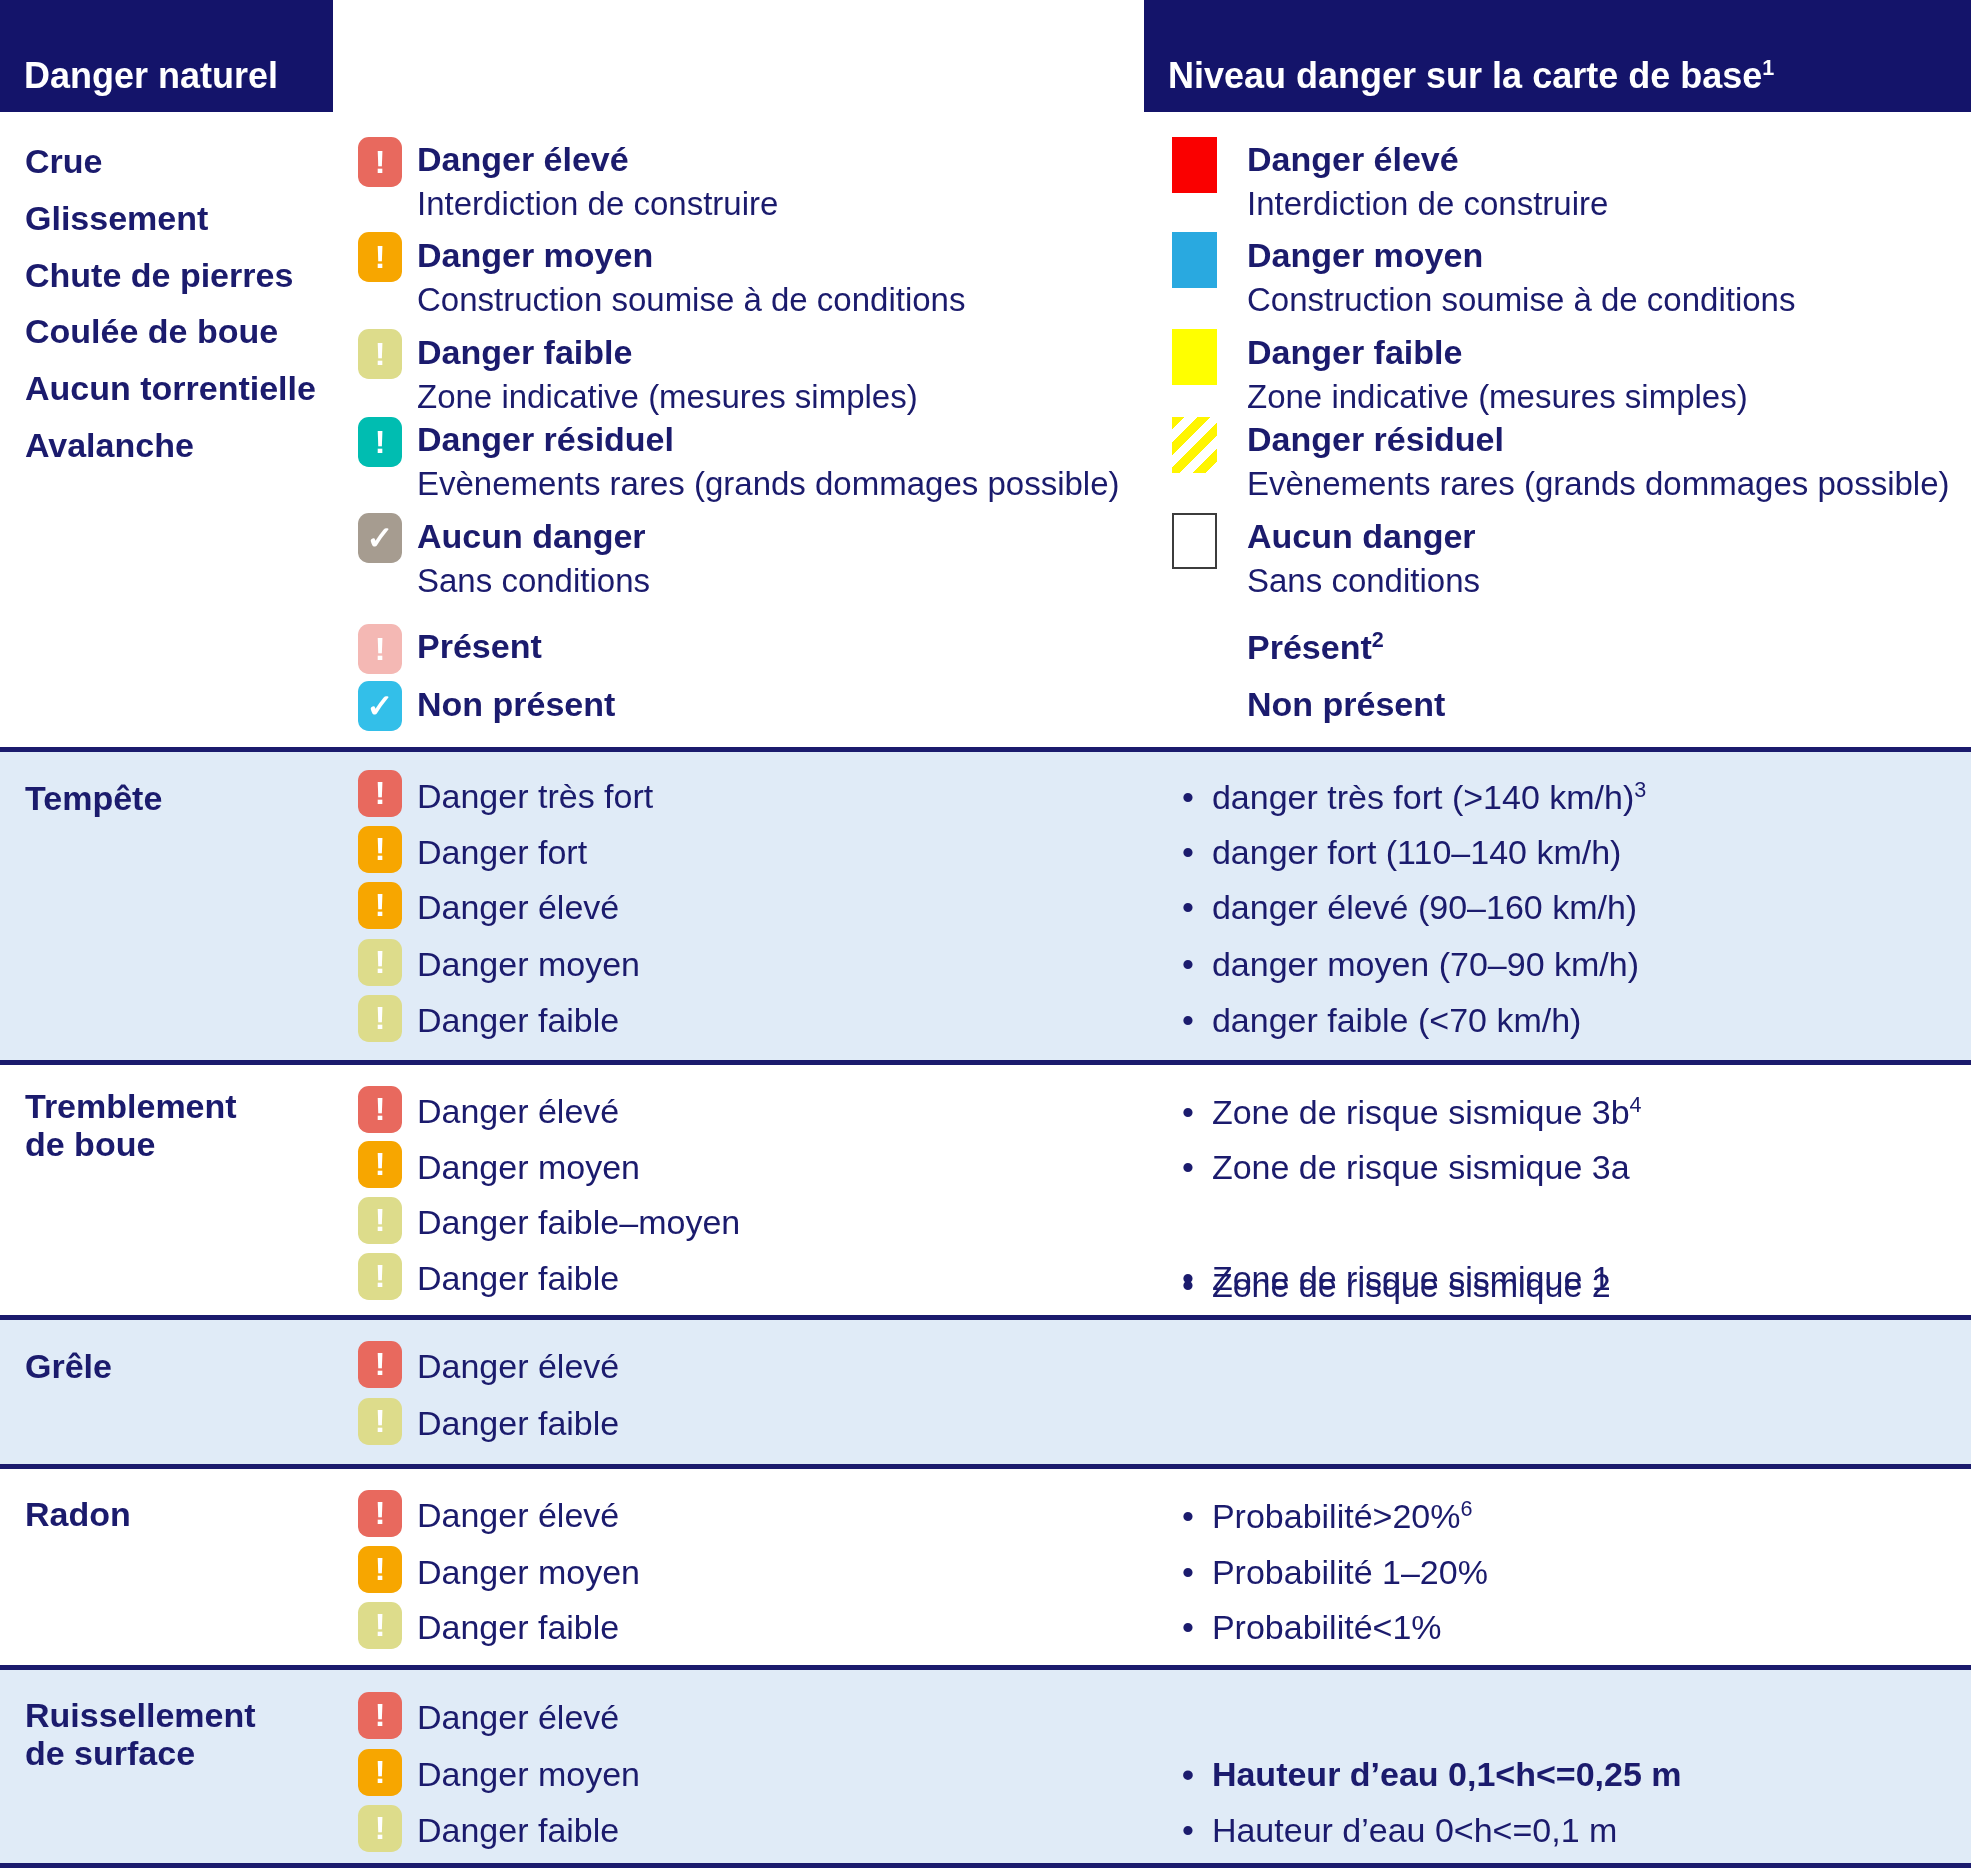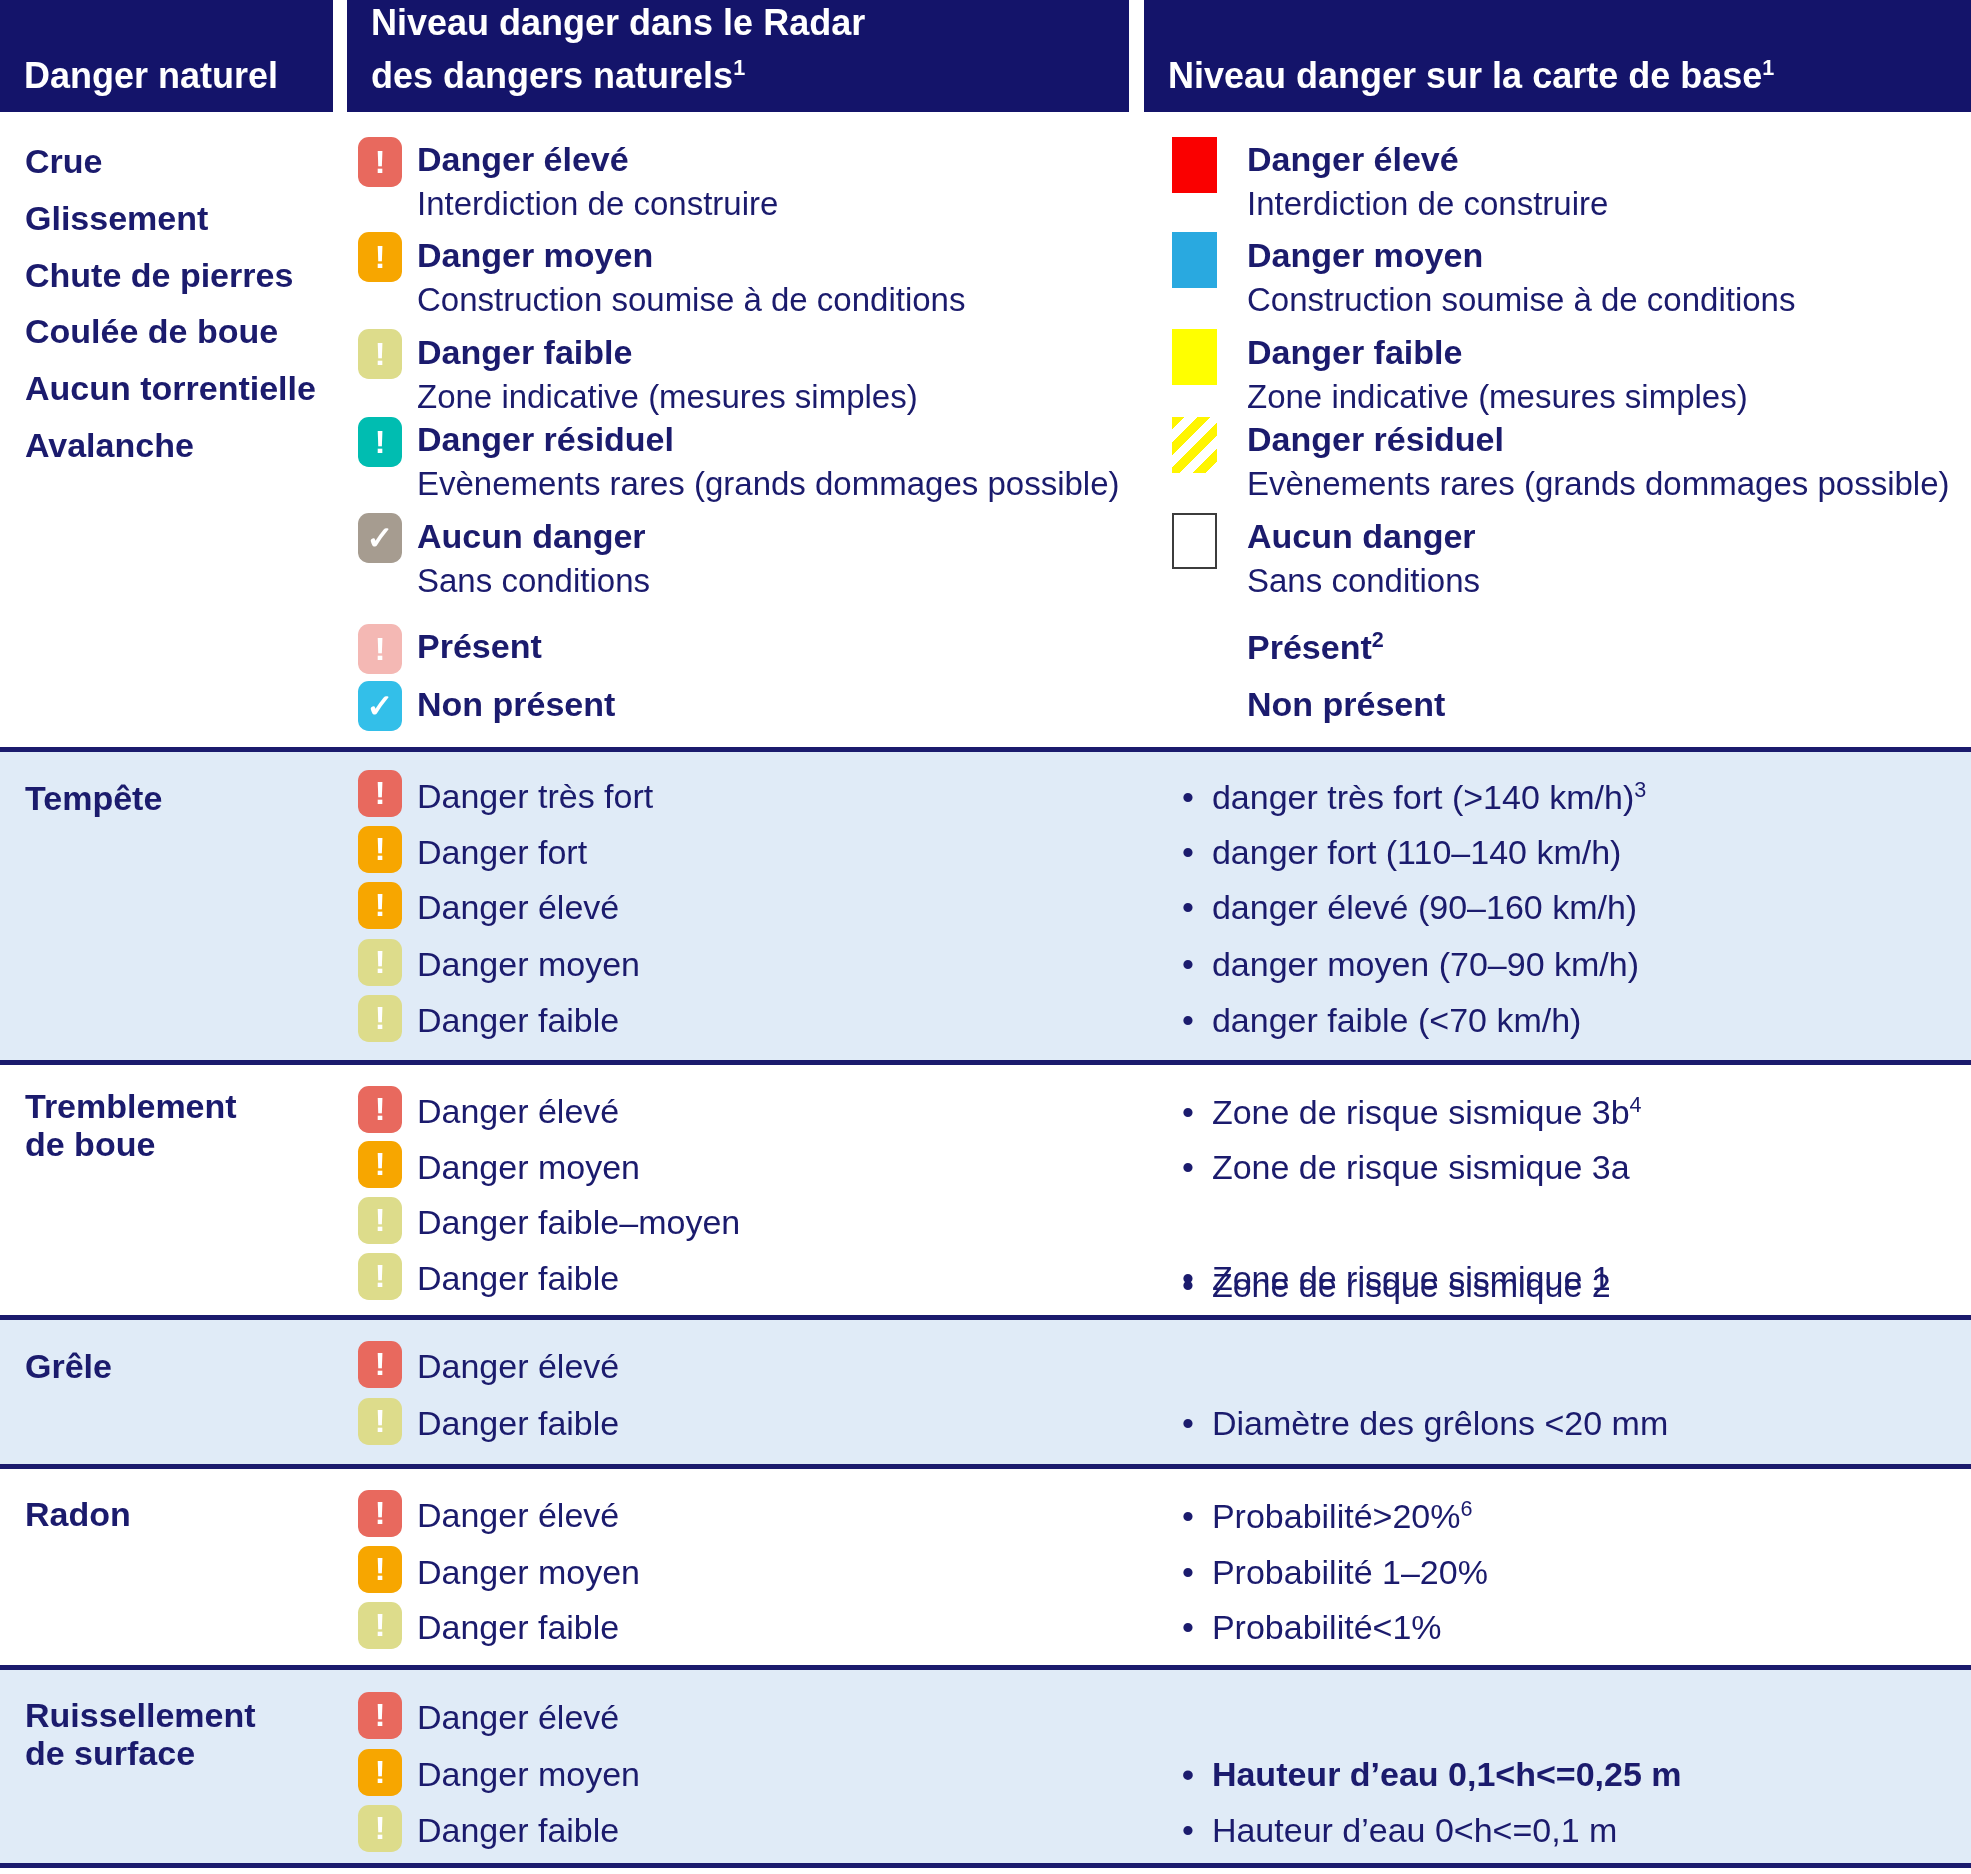--- a/index.html
+++ b/index.html
@@ -36,26 +36,20 @@
   .bu::before{content:"•";margin-right:18px;}
   sup{font-size:21.6px;}
 </style>
 </head>
 <body>
 
 <div id="page">
 
   <div class="hdr" style="left:0;width:333px;">
     <div class="hdr-text">Danger naturel</div>
-  </div>
-  <div class="hdr" style="left:347px;width:782px;">
-    <div class="hdr-text">
-      <span>Niveau danger dans le Radar</span><br>
-      <span>des dangers naturels</span><sup>1</sup>
-    </div>
   </div>
   <div class="hdr" style="left:1144px;width:920px;">
     <div class="hdr-text">
       <span>Niveau danger sur la carte de base</span><sup>1</sup>
     </div>
   </div>
 
   <div class="band" style="top:752px;height:309px;"></div>
   <div class="band" style="top:1320px;height:145px;"></div>
   <div class="band" style="top:1670px;height:194px;"></div>
@@ -180,21 +174,20 @@
 
   <div class="cat" style="top:1347px;">Grêle</div>
   <div class="ic s" style="top: 1341px; background: rgb(232, 105, 94);">
       <span>!</span>
     </div>
   <div class="ic s" style="top: 1398px; background: rgb(221, 220, 139);">
       <span>!</span>
     </div>
   <div class="lr" style="top:1347px;">Danger élevé</div>
   <div class="lr" style="top:1404px;">Danger faible</div>
-  <div class="bu" style="top:1404px;">Diamètre des grêlons &lt;20 mm</div>
 
   <div class="cat" style="top:1495px;">Radon</div>
   <div class="ic s" style="top: 1490px; background: rgb(232, 105, 94);">
       <span>!</span>
     </div>
   <div class="ic s" style="top: 1546px; background: rgb(247, 166, 0);">
       <span>!</span>
     </div>
   <div class="ic s" style="top: 1602px; background: rgb(221, 220, 139);">
       <span>!</span>

